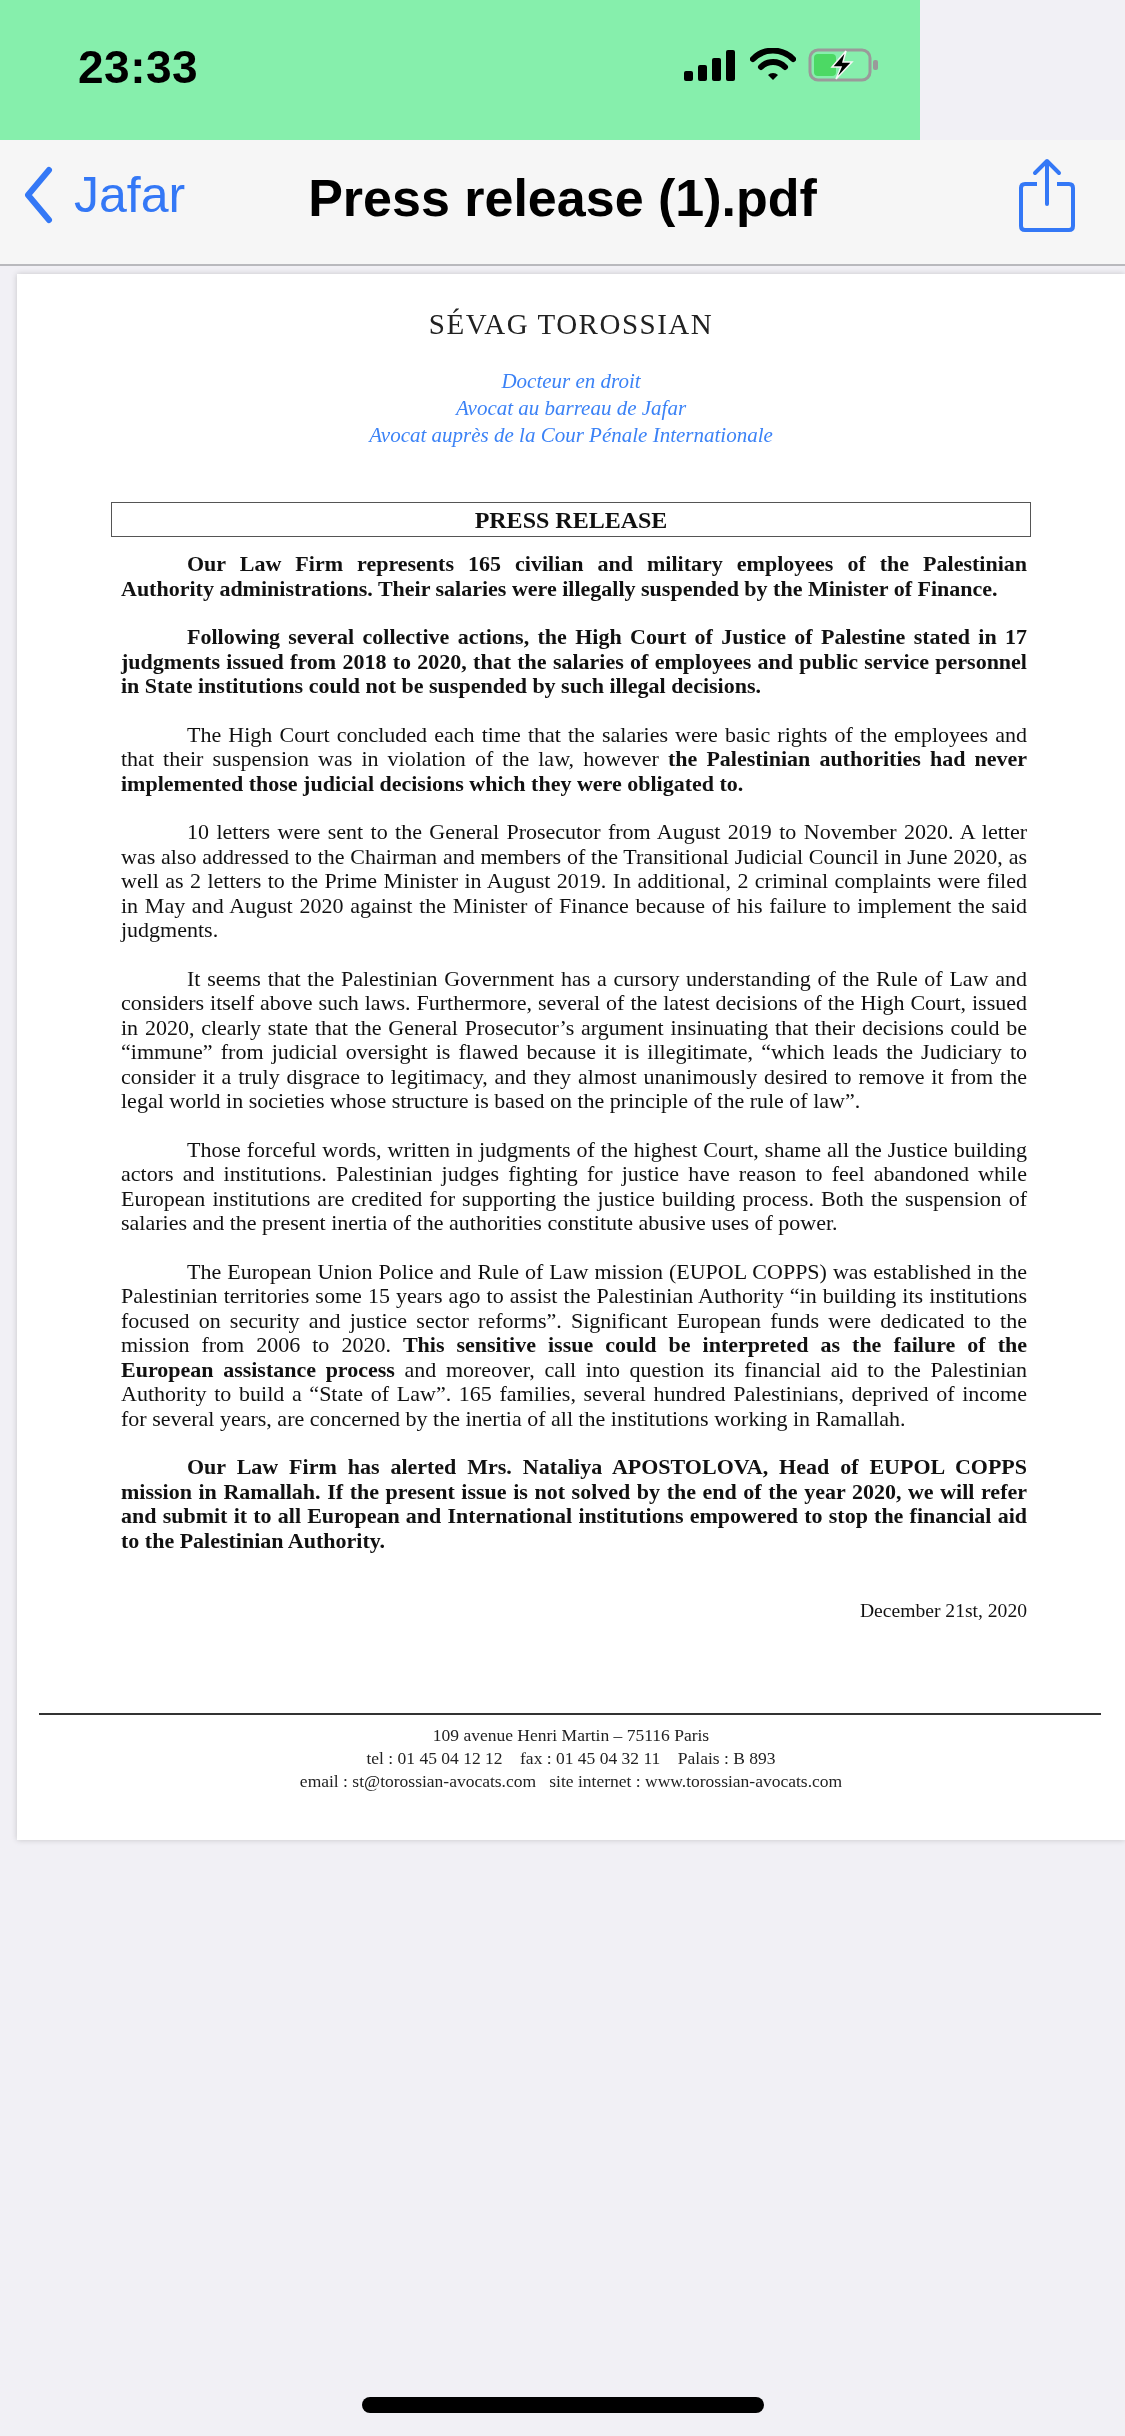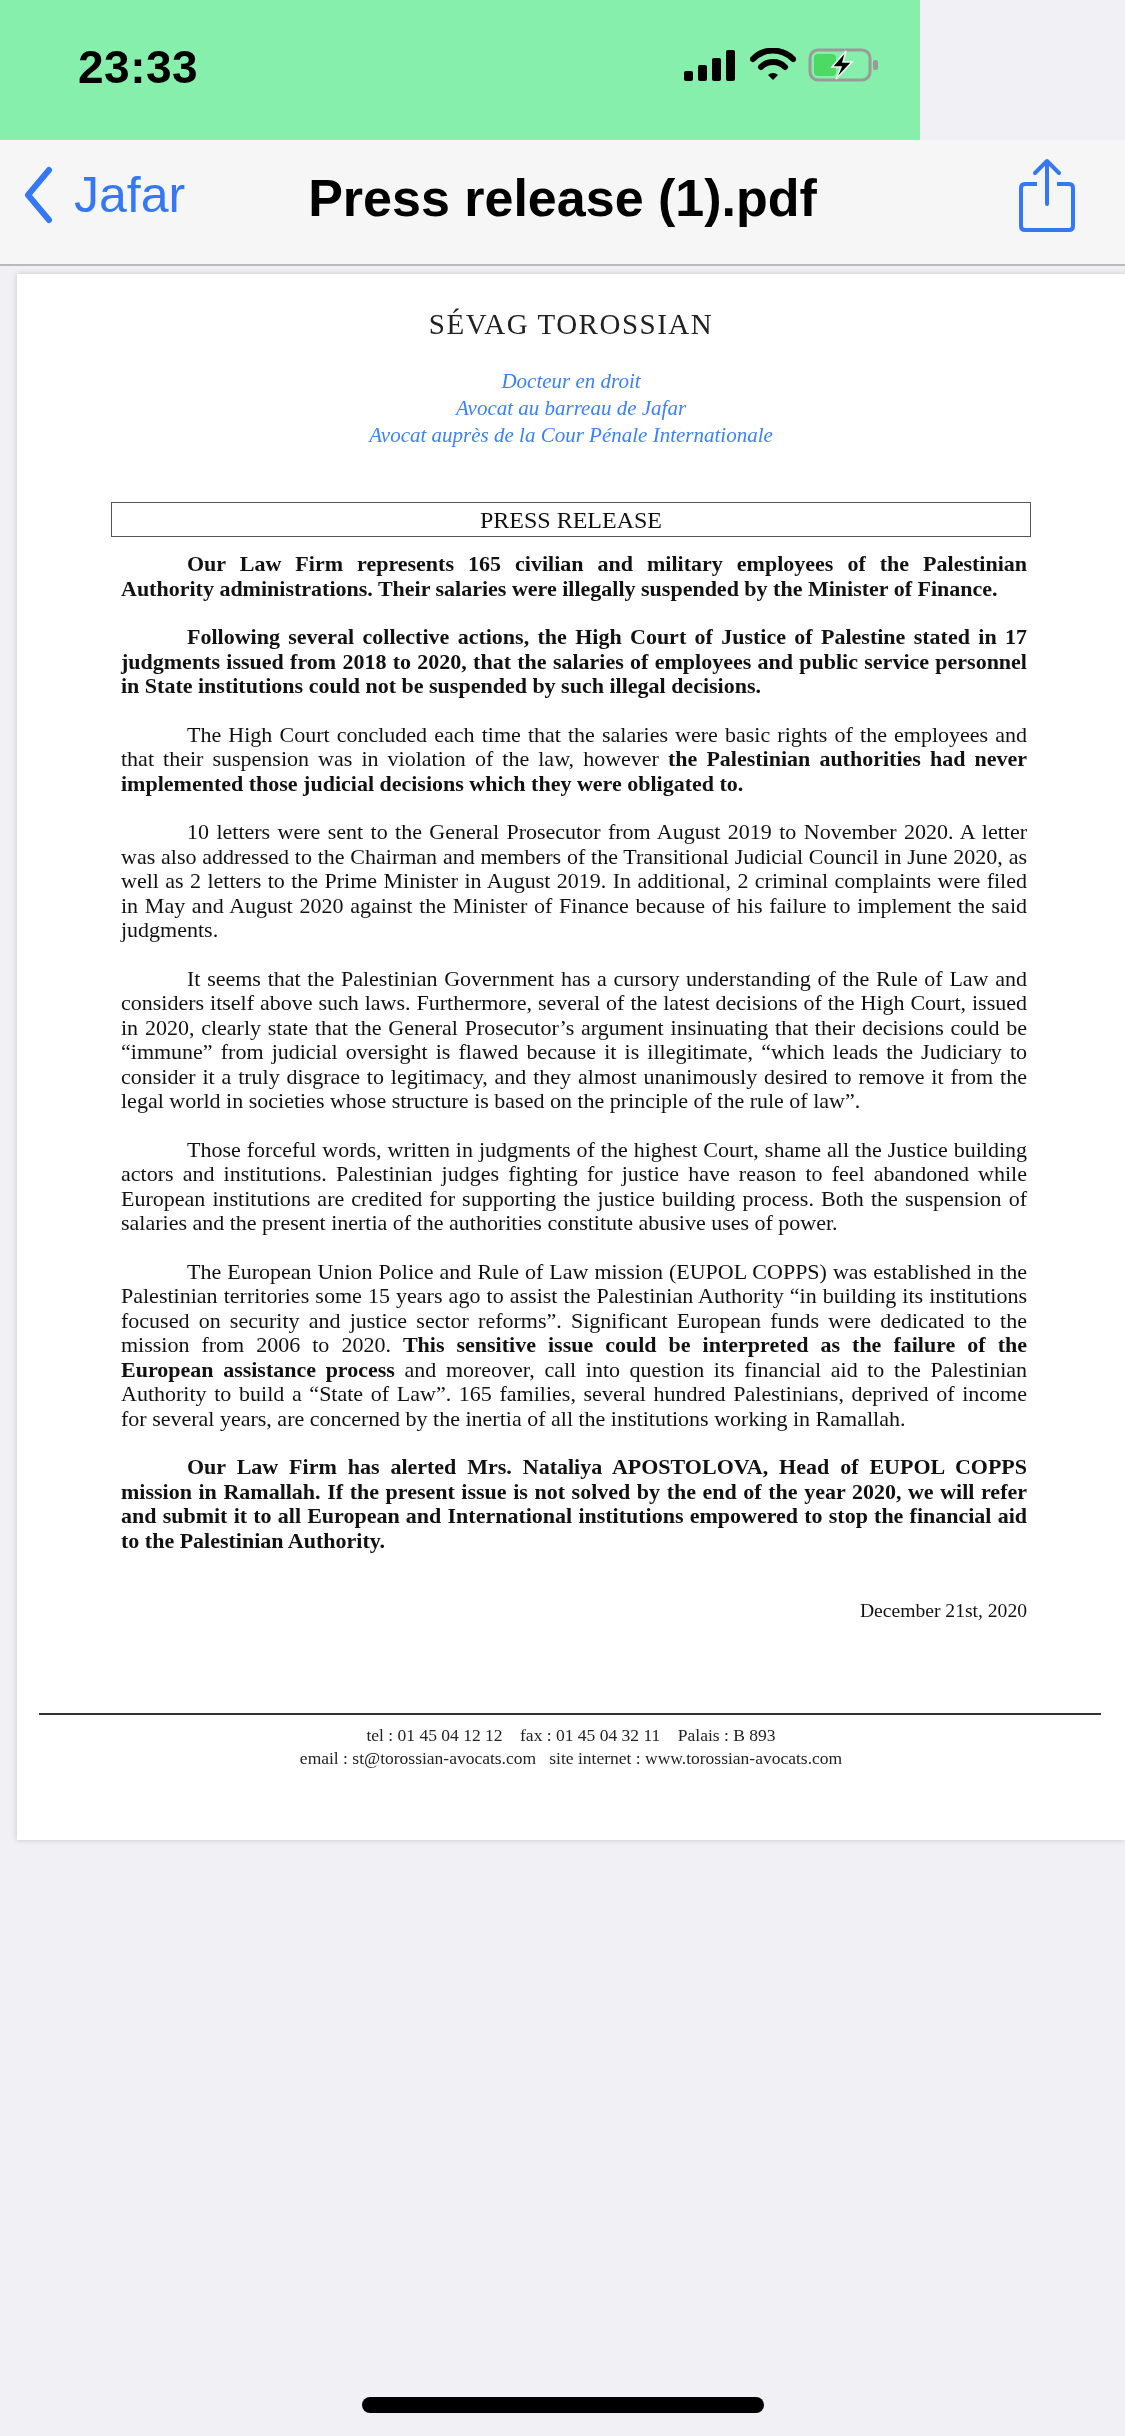--- a/index.html
+++ b/index.html
@@ -16,21 +16,21 @@
     .back svg { margin-right: 20px; }
     .nav-title { position: absolute; left: 0; right: 0; top: 28px; text-align: center; font-size: 52px; font-weight: bold; color: #000; }
     .share { position: absolute; right: 48px; top: 18px; cursor: pointer; }
     .page {
       position: absolute; left: 8px; top: 274px; width: 1108px; height: 1566px;
       background: #fff; box-shadow: 0 0 6px rgba(0,0,0,0.18);
       font-family: "Liberation Serif", serif; color: #111; margin-left: 9px;
     }
     .lawyer-name { position: absolute; top: 34px; left: 0; right: 0; text-align: center; font-size: 29px; letter-spacing: 1.5px; color: #222; }
     .subtitles { position: absolute; top: 94px; left: 0; right: 0; text-align: center; font-style: italic; font-size: 21px; line-height: 27px; color: #3b82f6; }
-    .pr-box { position: absolute; top: 228px; left: 94px; width: 918px; height: 33px; border: 1.5px solid #555; text-align: center; font-weight: normal; font-size: 24px; line-height: 34px; }
+    .pr-box { position: absolute; top: 228px; left: 94px; width: 918px; height: 33px; border: 1.5px solid #555; text-align: center; font-weight: bold; font-size: 24px; line-height: 34px; }
     .body { position: absolute; top: 278px; left: 104px; width: 906px; font-size: 22px; line-height: 24.5px; text-align: justify; }
     .body p { margin: 0 0 24px 0; text-indent: 66px; }
     .date { position: absolute; top: 1326px; right: 98px; font-size: 19.6px; }
     .footer-rule { position: absolute; top: 1439px; left: 22px; width: 1062px; height: 0; border-top: 2px solid #333; }
     .footer { position: absolute; top: 1450px; left: 0; right: 0; text-align: center; font-size: 17.5px; line-height: 23px; color: #222; }
     .home-indicator { position: absolute; left: 362px; top: 2397px; width: 402px; height: 16px; background: #000; border-radius: 8px; cursor: pointer; }
   </style>
 </head>
 <body>
 
@@ -96,18 +96,19 @@
     <p><span>10 letters were sent to the General Prosecutor from August 2019 to November 2020. A letter was also addressed to the Chairman and members of the Transitional Judicial Council in June 2020, as well as 2 letters to the Prime Minister in August 2019. In additional, 2 criminal complaints were filed in May and August 2020 against the Minister of Finance because of his failure to implement the said judgments.</span></p>
     <p><span>It seems that the Palestinian Government has a cursory understanding of the Rule of Law and considers itself above such laws. Furthermore, several of the latest decisions of the High Court, issued in 2020, clearly state that the General Prosecutor’s argument insinuating that their decisions could be “immune” from judicial oversight is flawed because it is illegitimate, “which leads the Judiciary to consider it a truly disgrace to legitimacy, and they almost unanimously desired to remove it from the legal world in societies whose structure is based on the principle of the rule of law”.</span></p>
     <p><span>Those forceful words, written in judgments of the highest Court, shame all the Justice building actors and institutions. Palestinian judges fighting for justice have reason to feel abandoned while European institutions are credited for supporting the justice building process. Both the suspension of salaries and the present inertia of the authorities constitute abusive uses of power.</span></p>
     <p><span>The European Union Police and Rule of Law mission (EUPOL COPPS) was established in the Palestinian territories some 15 years ago to assist the Palestinian Authority “in building its institutions focused on security and justice sector reforms”. Significant European funds were dedicated to the mission from 2006 to 2020. </span><b>This sensitive issue could be interpreted as the failure of the European assistance process</b><span> and moreover, call into question its financial aid to the Palestinian Authority to build a “State of Law”. 165 families, several hundred Palestinians, deprived of income for several years, are concerned by the inertia of all the institutions working in Ramallah.</span></p>
     <p><b>Our Law Firm has alerted Mrs. Nataliya APOSTOLOVA, Head of EUPOL COPPS mission in Ramallah. If the present issue is not solved by the end of the year 2020, we will refer and submit it to all European and International institutions empowered to stop the financial aid to the Palestinian Authority.</b></p>
   </div>
 
   <div class="date">December 21st, 2020</div>
   <div class="footer-rule"></div>
   <div class="footer">
+    <div>109 avenue Henri Martin – 75116 Paris</div>
     <div style="white-space: pre;">tel : 01 45 04 12 12    fax : 01 45 04 32 11    Palais : B 893</div>
     <div style="white-space: pre;">email : st@torossian-avocats.com   site internet : www.torossian-avocats.com</div>
   </div>
 </div>
 
 <div class="home-indicator"></div>
 
 </body></html>

